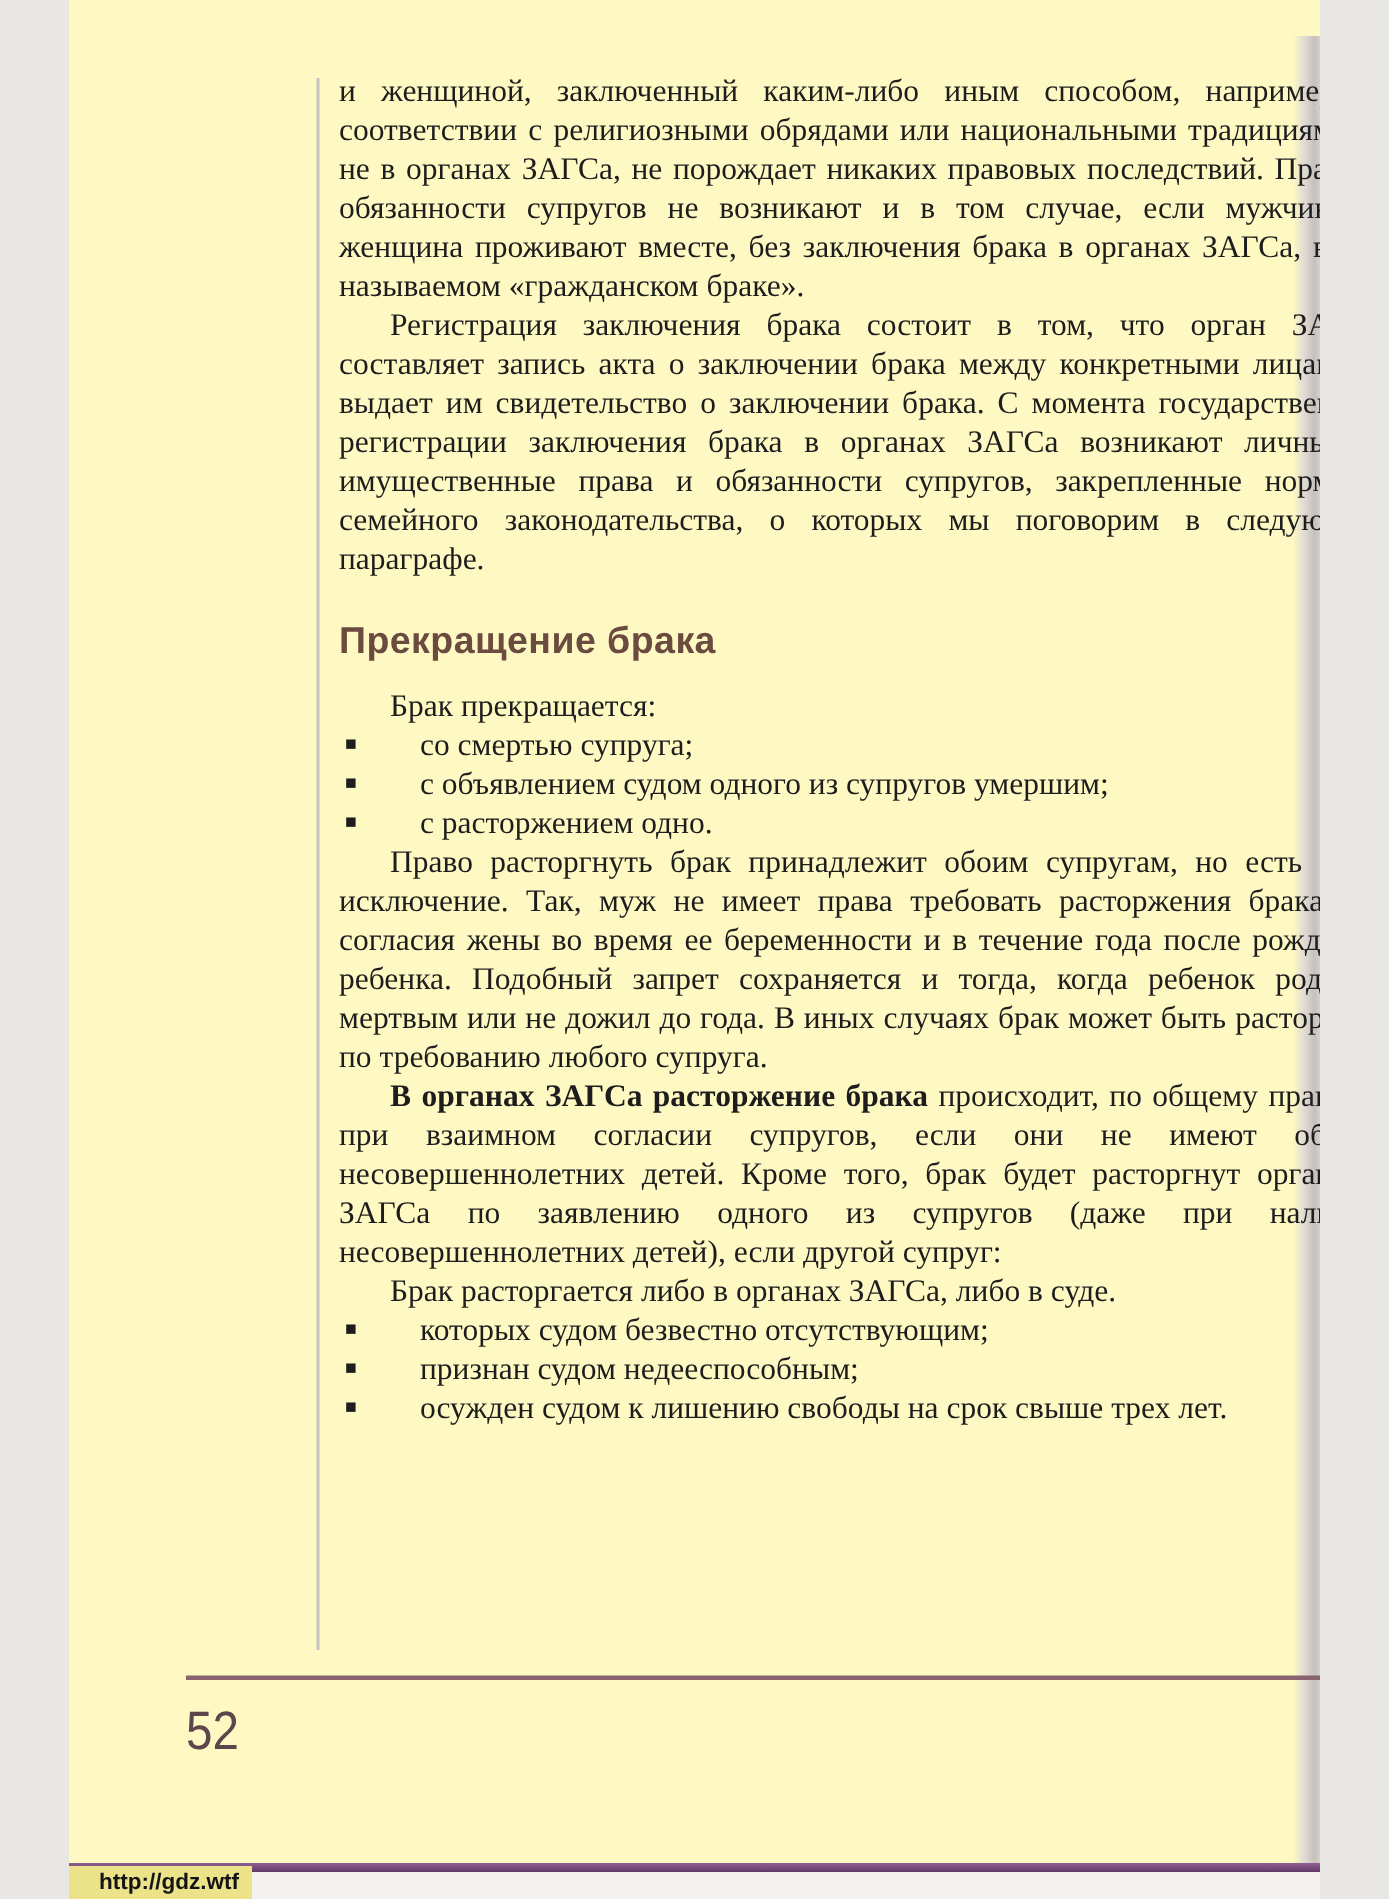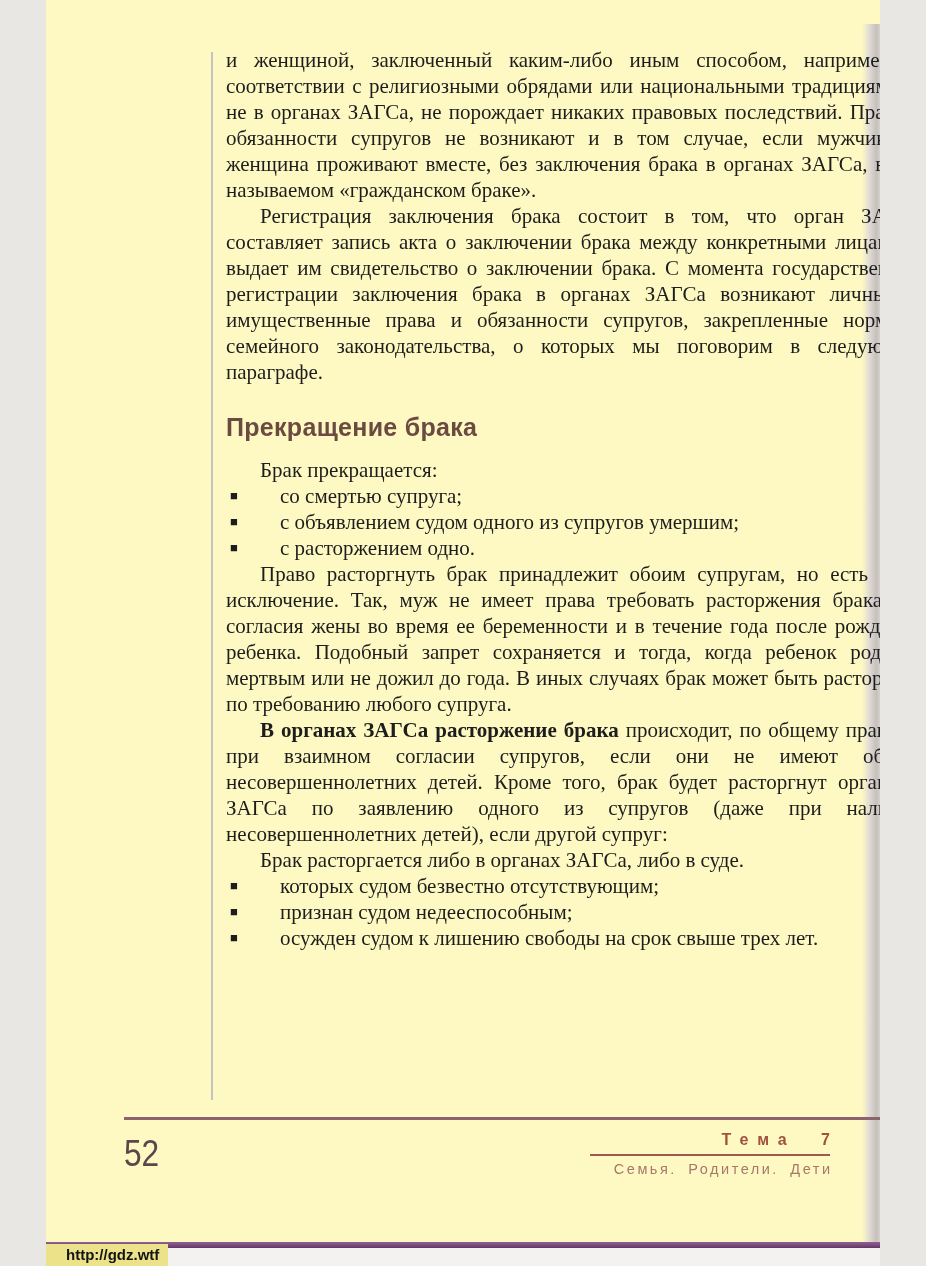--- a/index.html
+++ b/index.html
@@ -201,24 +201,19 @@
         <span class="li-text">осужден судом к лишению свободы на срок свыше трех лет.</span>
       </li>
     </ul>
 
   </div>
 
   <div class="footer-rule"></div>
 
   <div class="page-number">52</div>
 
-  <div class="footer-right">
-    <div class="theme-label">Тема 7</div>
-    <div class="theme-rule"></div>
-    <div class="footer-subtitle">Семья. Родители. Дети</div>
-  </div>
 
   <div class="bottom-strip"></div>
   <div class="bottom-bar"></div>
 
   <div class="watermark">http://gdz.wtf</div>
 
 </div>
 
 </body></html>

